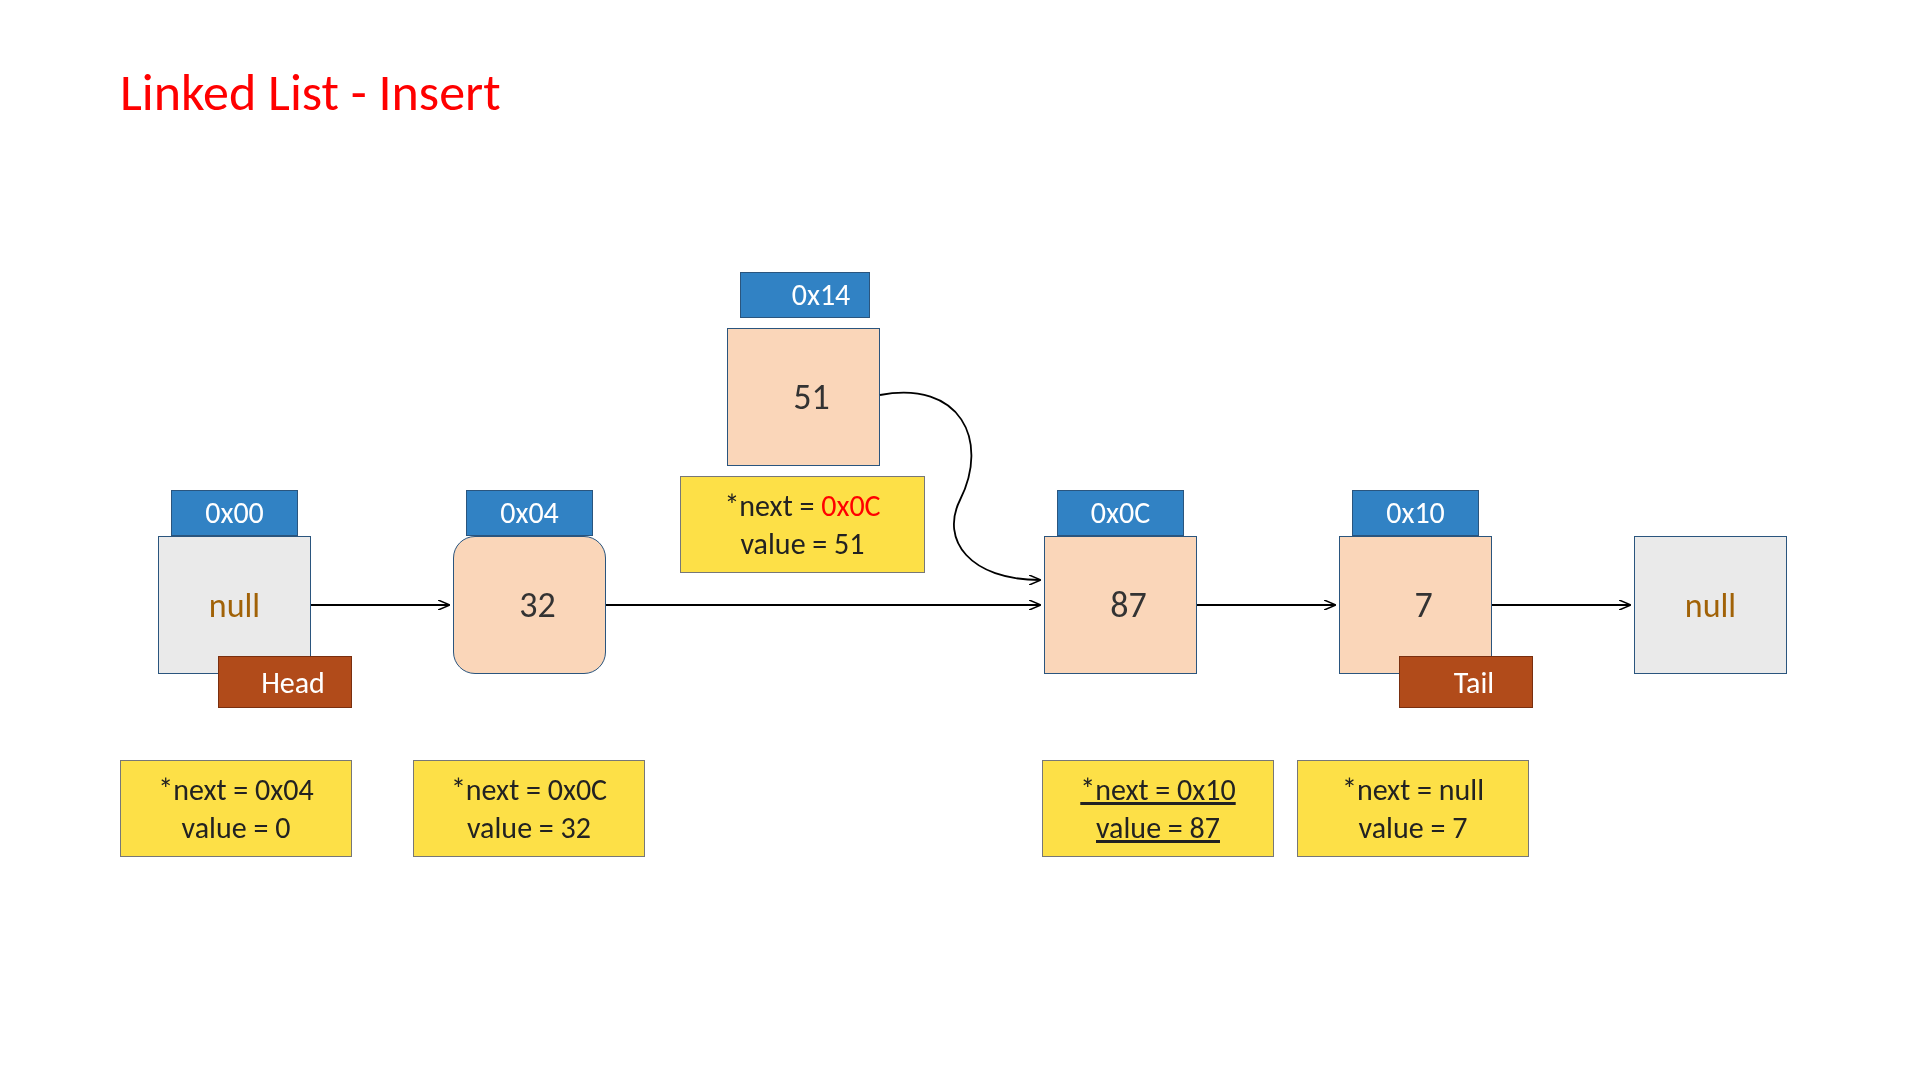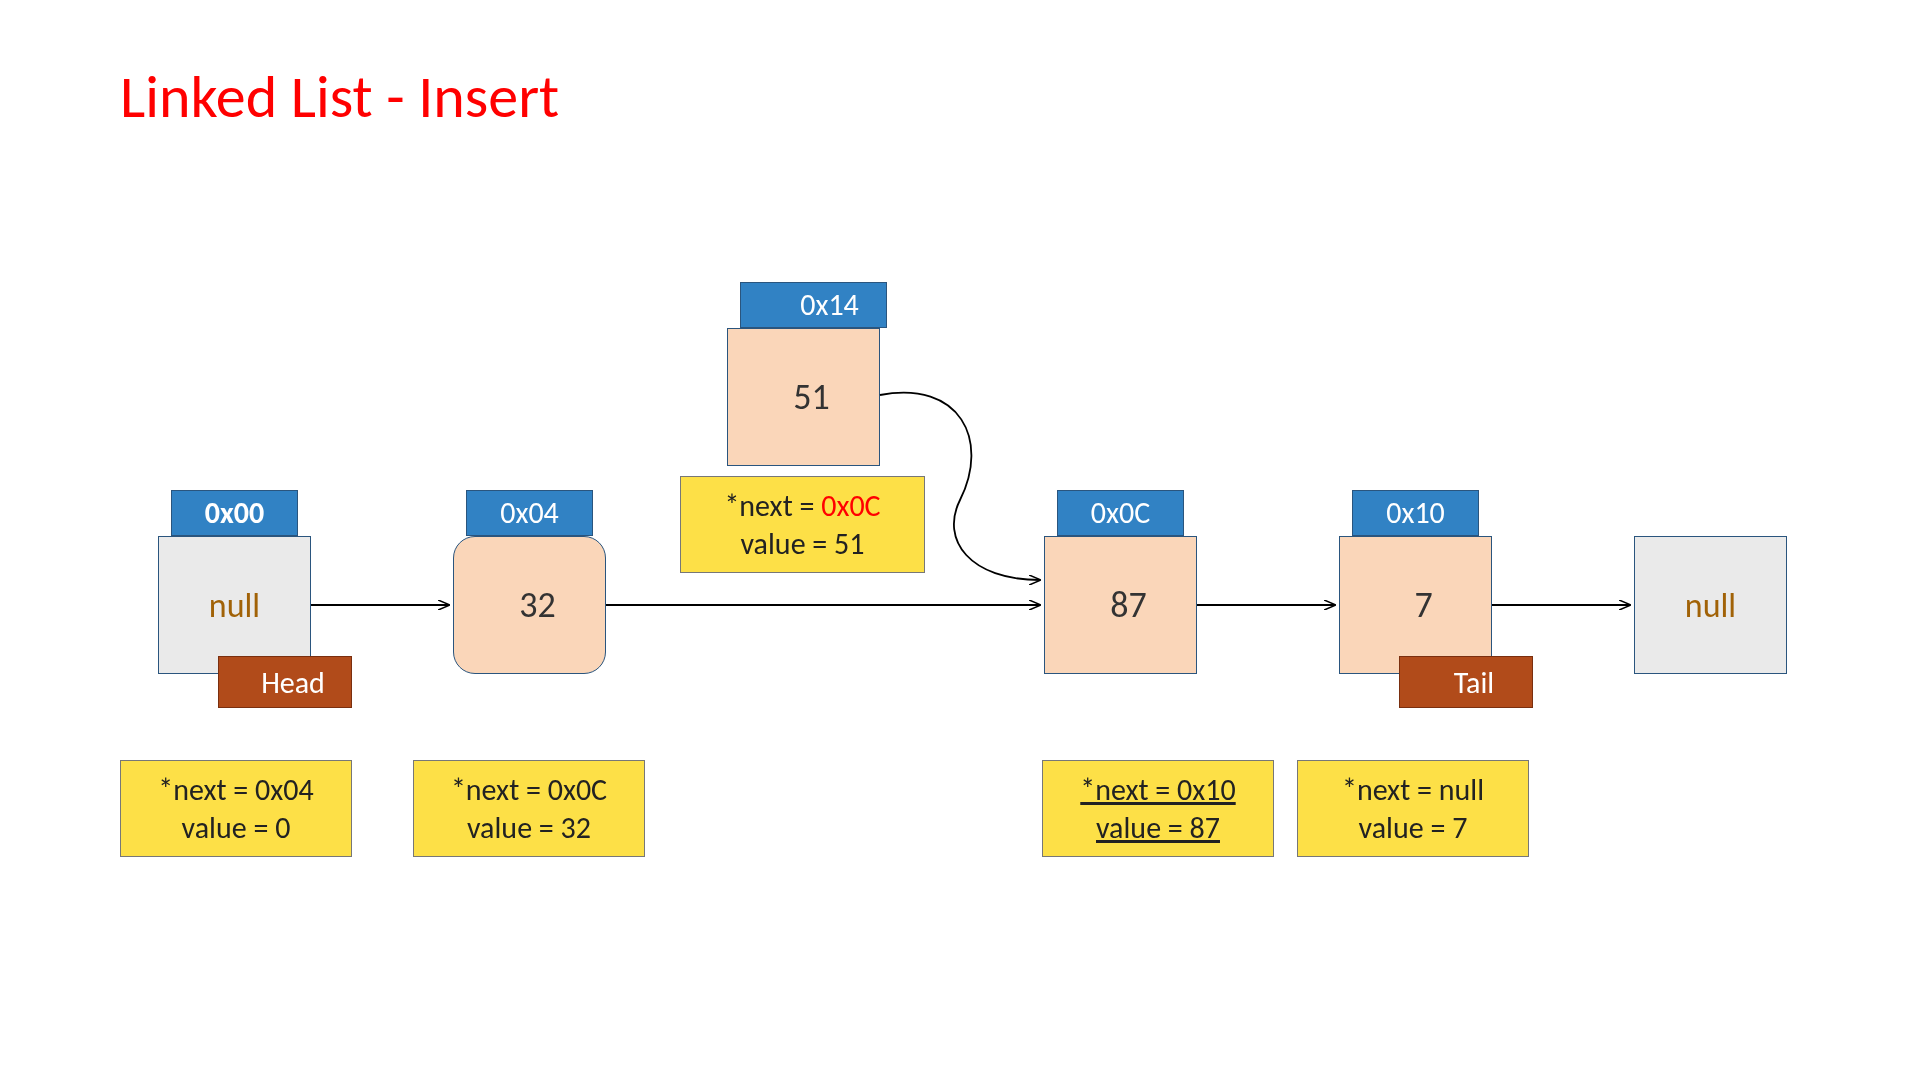--- a/index.html
+++ b/index.html
@@ -9,21 +9,21 @@
     height: 1080px;
     background: #fff;
     font-family: "Segoe UI", "Calibri", Arial, sans-serif;
     position: relative;
     overflow: hidden;
   }
   .title {
     position: absolute;
     left: 120px;
     top: 60px;
-    font-size: 60px;
+    font-size: 52px;
     font-weight: 400;
     color: #ff0000;
     letter-spacing: 0px;
   }
   .box {
     position: absolute;
     box-sizing: border-box;
   }
   .addr {
     background: #3182c4;
@@ -86,36 +86,36 @@
     left: 0; top: 0;
     width: 1920px; height: 1080px;
     pointer-events: none;
   }
 </style>
 </head>
 <body>
 
 <div class="title">Linked List - Insert</div>
 
-<div class="box addr" style="left:171px; top:490px; width:127px;font-weight:bold;">0x00</div>
+<div class="box addr" style="left:171px; top:490px; width:127px;">0x00</div>
 <div class="box body-gray" style="left:158px; top:536px; width:153px; height:138px;">null</div>
 <div class="box tag" style="left:218px; top:656px; width:134px; height:52px;">Head</div>
 <div class="box info" style="left:120px; top:760px; width:232px;">
   <div>*next = 0x04</div>
   <div>value = 0</div>
 </div>
 
 <div class="box addr" style="left:466px; top:490px; width:127px;">0x04</div>
 <div class="box body-peach" style="left:453px; top:536px; width:153px; height:138px;border-radius:22px;">32</div>
 <div class="box info" style="left:413px; top:760px; width:232px;">
   <div>*next = 0x0C</div>
   <div>value = 32</div>
 </div>
 
-<div class="box addr" style="left:740px; top:282px; width:147px;padding-left:32px;">0x14</div>
+<div class="box addr" style="left:740px; top:272px; width:130px;padding-left:32px;">0x14</div>
 <div class="box body-peach" style="left:727px; top:328px; width:153px; height:138px;">51</div>
 <div class="box info" style="left:680px; top:476px; width:245px;">
   <div>
     <span>*next = </span><span class="highlight">0x0C</span>
   </div>
   <div>value = 51</div>
 </div>
 
 <div class="box addr" style="left:1057px; top:490px; width:127px;">0x0C</div>
 <div class="box body-peach" style="left:1044px; top:536px; width:153px; height:138px;">87</div>

